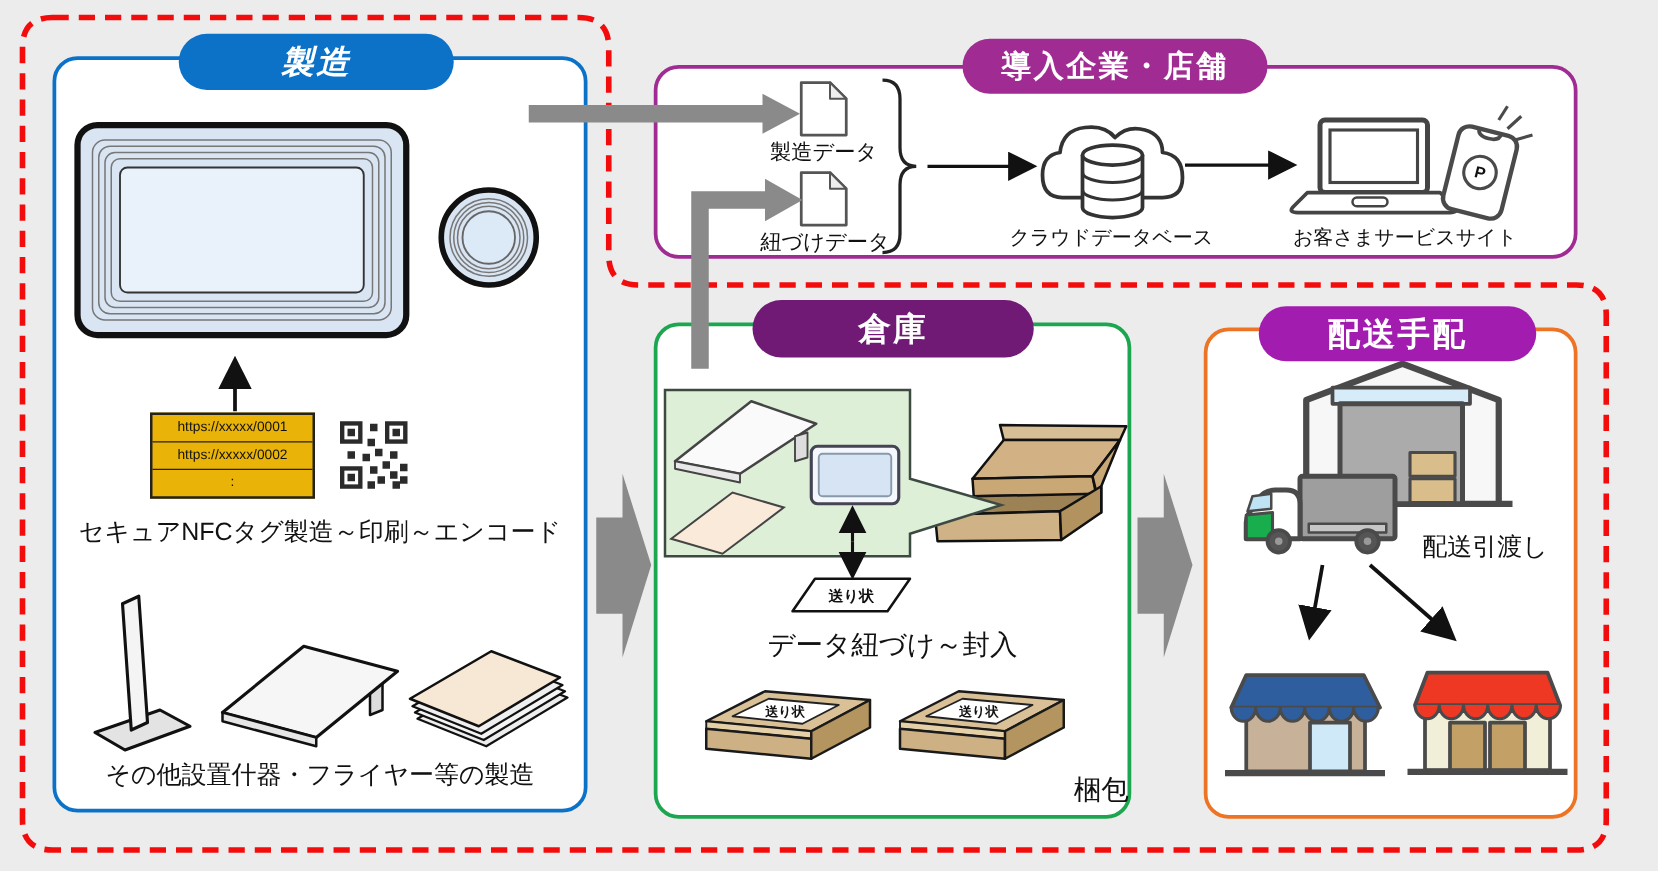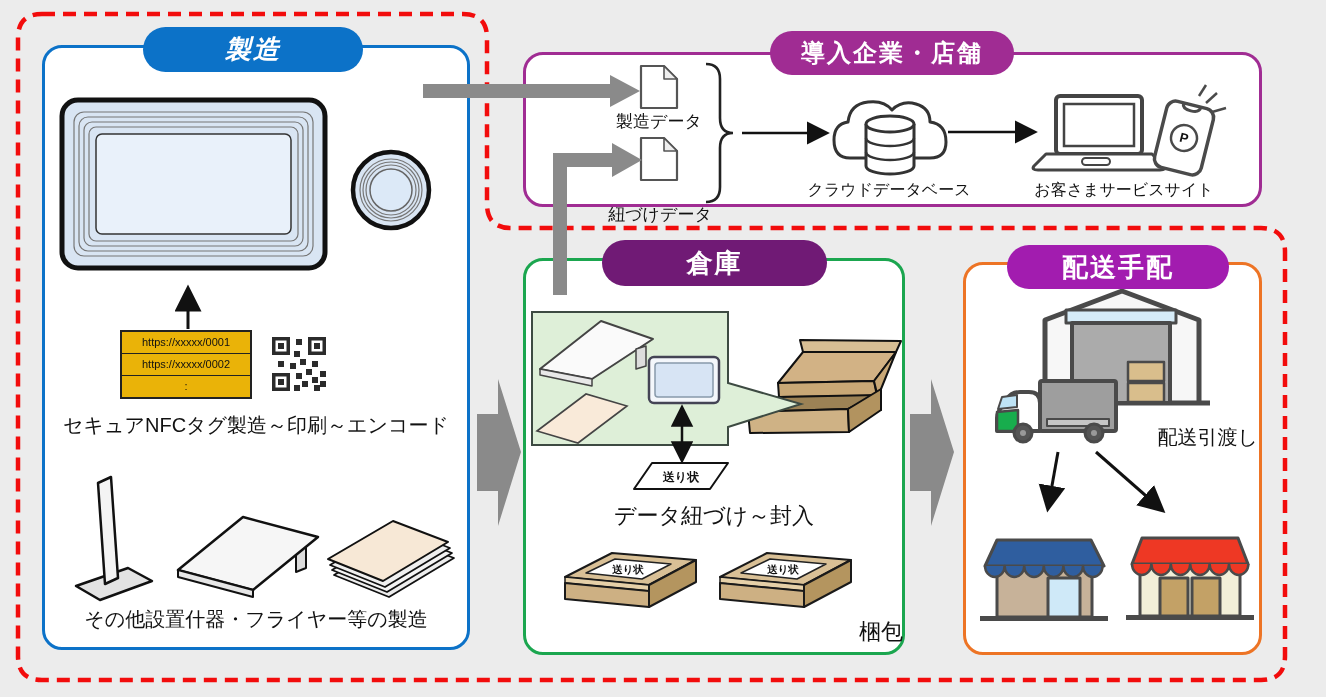--- a/index.html
+++ b/index.html
@@ -236,20 +236,20 @@
 
   <div class="urltable">
     <div class="row">https://xxxxx/0001</div>
     <div class="row">https://xxxxx/0002</div>
     <div class="row">:</div>
   </div>
 
   <div class="cap" style="left:44px;top:412px;width:424px;font-size:20px;">セキュアNFCタグ製造～印刷～エンコード</div>
   <div class="cap" style="left:44px;top:606px;width:424px;font-size:20px;">その他設置什器・フライヤー等の製造</div>
   <div class="cap" style="left:599px;top:110px;width:120px;font-size:17px;">製造データ</div>
-  <div class="cap" style="left:594px;top:182px;width:132px;font-size:17px;margin-top:21px;">紐づけデータ</div>
+  <div class="cap" style="left:594px;top:182px;width:132px;font-size:17px;">紐づけデータ</div>
   <div class="cap" style="left:800px;top:180px;width:178px;font-size:16px;">クラウドデータベース</div>
   <div class="cap" style="left:1026px;top:180px;width:196px;font-size:16px;">お客さまサービスサイト</div>
   <div class="cap" style="left:525px;top:501px;width:378px;font-size:22px;">データ紐づけ～封入</div>
   <div class="cap" style="left:525px;top:617px;width:378px;font-size:22px;text-align:right;">梱包</div>
-  <div class="cap" style="left:1118px;top:424px;width:140px;font-size:20px;text-align:right;font-family:Liberation Serif, serif;">配送引渡し</div>
+  <div class="cap" style="left:1118px;top:424px;width:140px;font-size:20px;text-align:center;font-family:Liberation Serif, serif;">配送引渡し</div>
 
 </div>
 
 </body></html>

